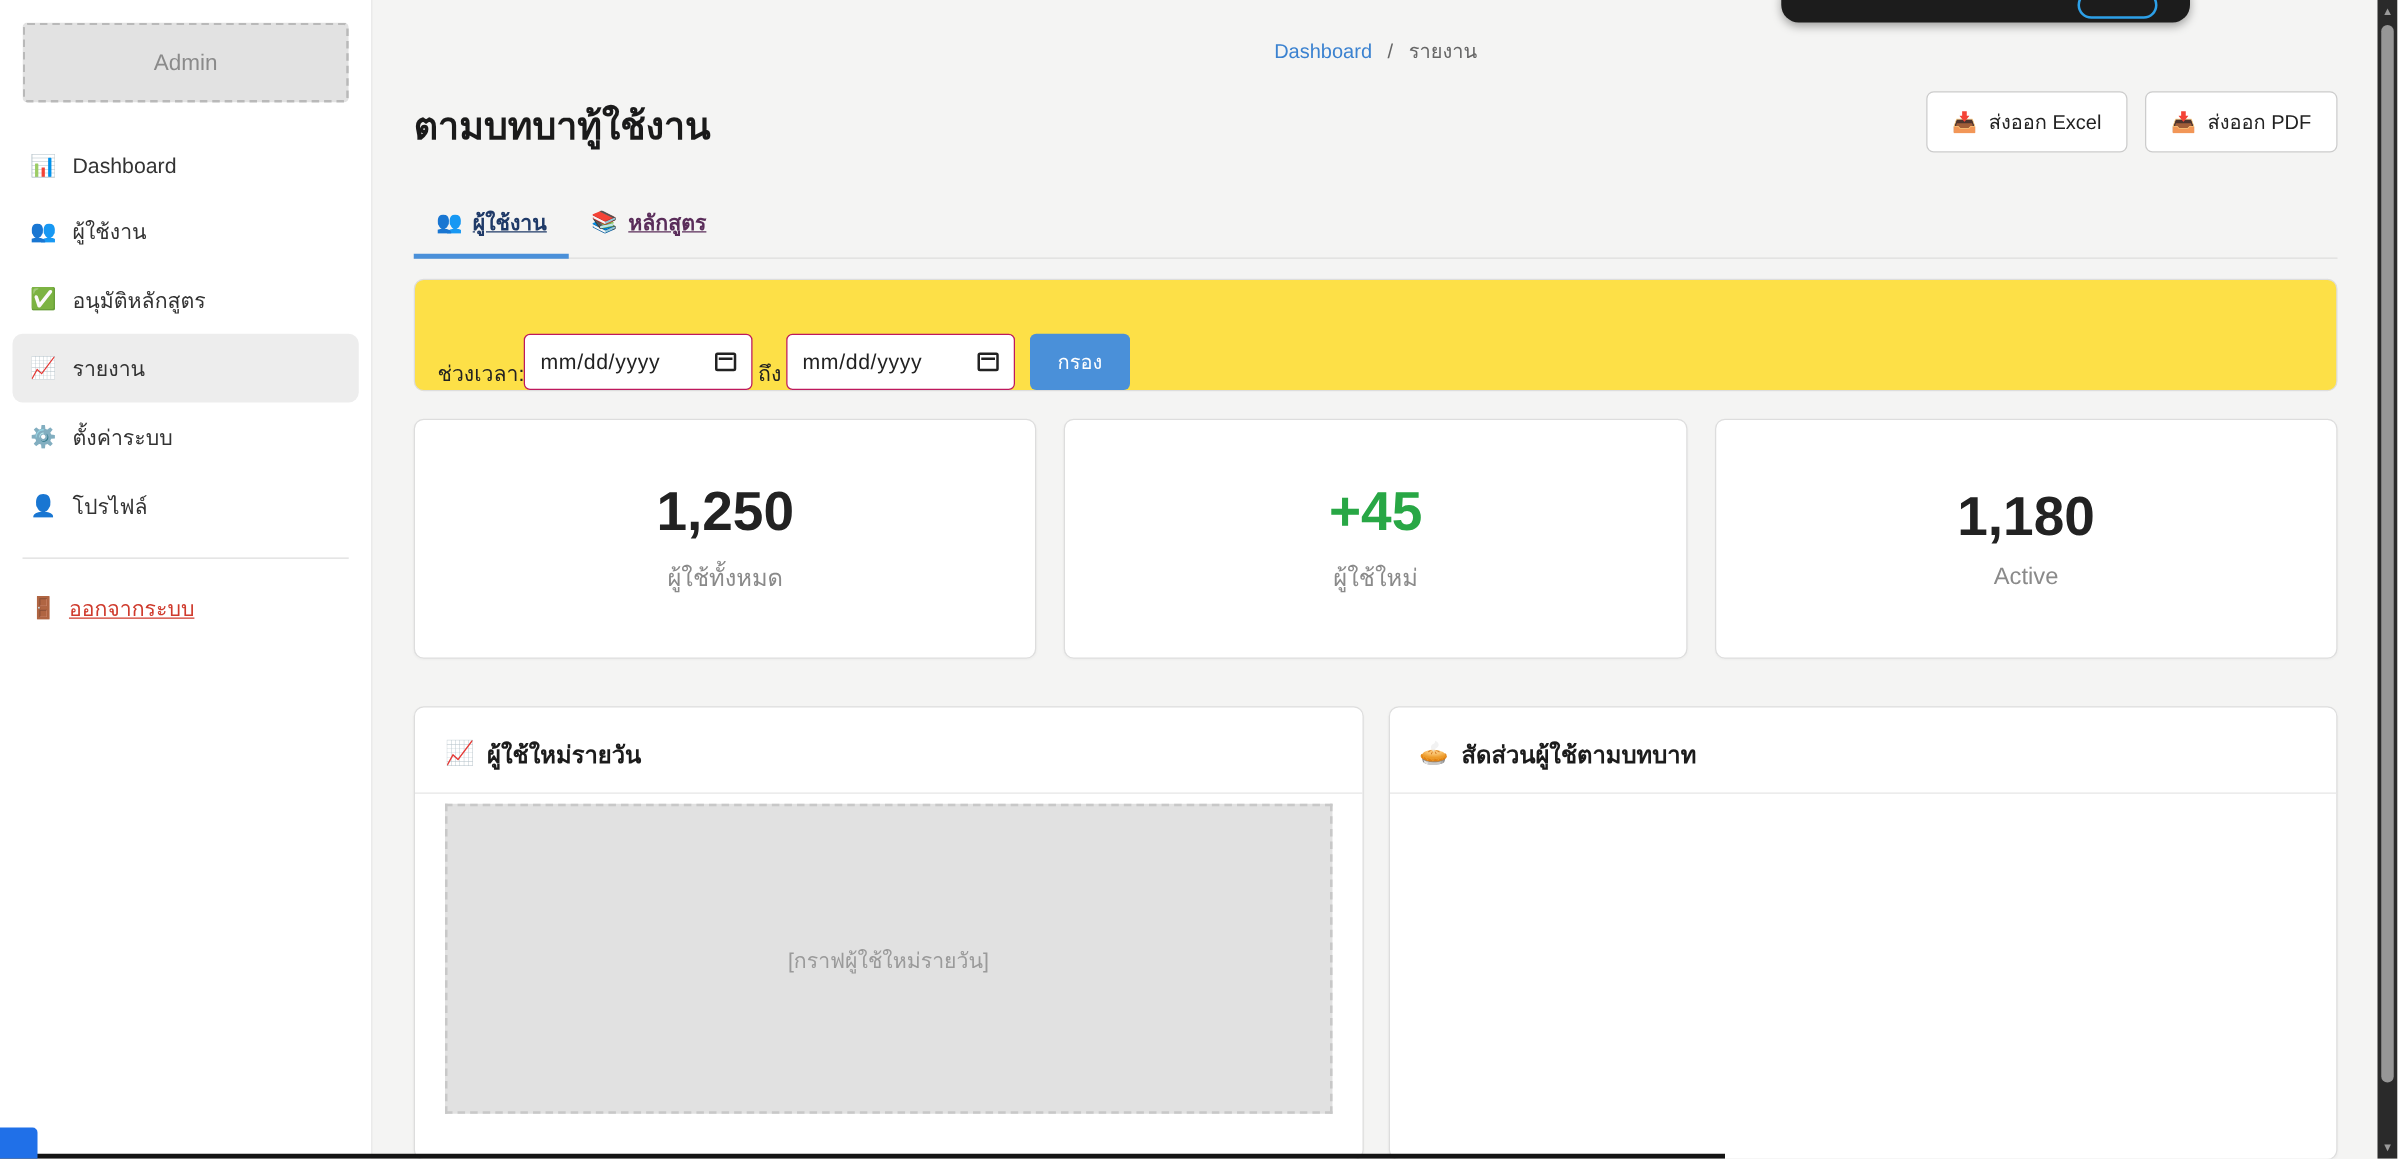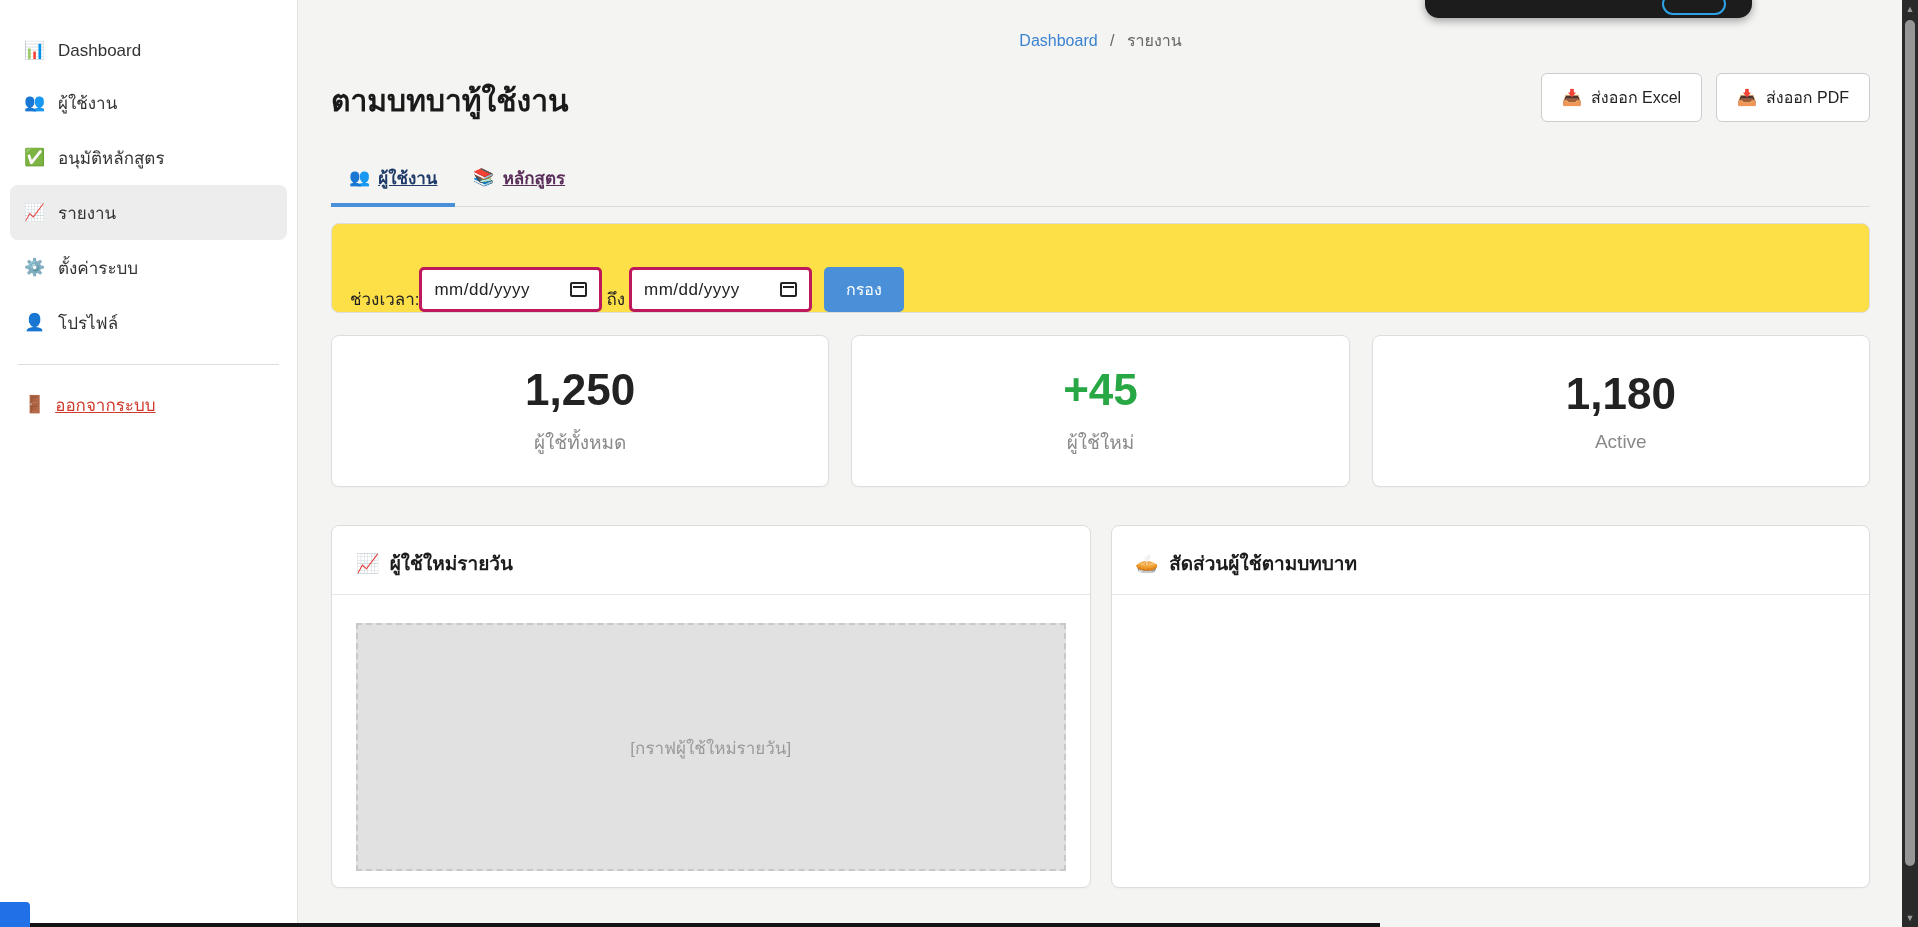--- a/index.html
+++ b/index.html
@@ -77,21 +77,21 @@
   
   .filter-card {
     margin-top: 16px; background: #fde047;
     border: 1px solid #ddd; border-radius: 8px;
     height: 90px; display: flex; align-items: flex-end;
     padding: 0 18px; 
   }
   .filter-label { font-size: 17px; color: #222; }
   .date-input {
     width: 183px; height: 45px;
-    border: 3px solid #be185d; border-radius: 5px;
+    border: 1px solid #be185d; border-radius: 5px;
     background: #fff;
     display: flex; align-items: center; justify-content: space-between;
     padding: 0 12px; font-size: 17px; color: #222;
     cursor: text;
   }
   .date-input .dt-text { letter-spacing: 0.5px; }
   .cal-icon {
     width: 17px; height: 15px;
     border: 2px solid #222; border-radius: 2px;
     position: relative;
@@ -106,21 +106,21 @@
     border-radius: 5px; height: 45px; padding: 0 22px;
     font-size: 16px; cursor: pointer; margin-left: 12px;
     font-family: inherit;
   }
 
   
   .stats-row { display: flex; gap: 22px; margin-top: 22px; }
   .stat-card {
     flex: 1; background: #fff;
     border: 1px solid #ddd; border-radius: 8px;
-    height: 152px;
+    height: 192px;
     display: flex; flex-direction: column; align-items: center; justify-content: center;
     box-shadow: 0 1px 2px rgba(0,0,0,0.03);
   }
   .stat-value { font-size: 44px; font-weight: bold; color: #222; }
   .stat-value.success { color: #28a745; }
   .stat-label { font-size: 19px; color: #8a8a8a; margin-top: 12px; }
 
   
   .charts-row { display: flex; gap: 20px; margin-top: 38px; }
   .chart-card {
@@ -129,21 +129,21 @@
     height: 363px;
     box-shadow: 0 1px 2px rgba(0,0,0,0.03);
   }
   .chart-head {
     display: flex; align-items: center; gap: 10px;
     padding: 22px 24px 16px 24px;
     font-size: 19px; font-weight: bold; color: #1c1c1c;
     border-bottom: 1px solid #e6e6e6;
   }
   .chart-placeholder {
-    margin: 28px 24px;
+    margin: 8px 24px;
     height: 248px;
     background: #e1e1e1;
     border: 2px dashed #c8c8c8;
     display: flex; align-items: center; justify-content: center;
     font-size: 17px; color: #9a9a9a;
   }
 
   
   .top-overlay {
     position: absolute; top: -16px; left: 1425px;
@@ -181,20 +181,23 @@
   }
   .corner-blue {
     position: absolute; bottom: 0; left: 0; width: 30px; height: 25px;
     background: #2070e8; border-top-right-radius: 4px; z-index: 10;
   }
 </style>
 </head>
 <body>
 
 <aside class="sidebar">
+  <div class="logo-box">
+    <span>Admin</span>
+  </div>
 
   <nav class="menu">
     <div class="menu-item">
       <span class="mi-icon">📊</span>
       <span>Dashboard</span>
     </div>
     <div class="menu-item">
       <span class="mi-icon">👥</span>
       <span>ผู้ใช้งาน</span>
     </div>

